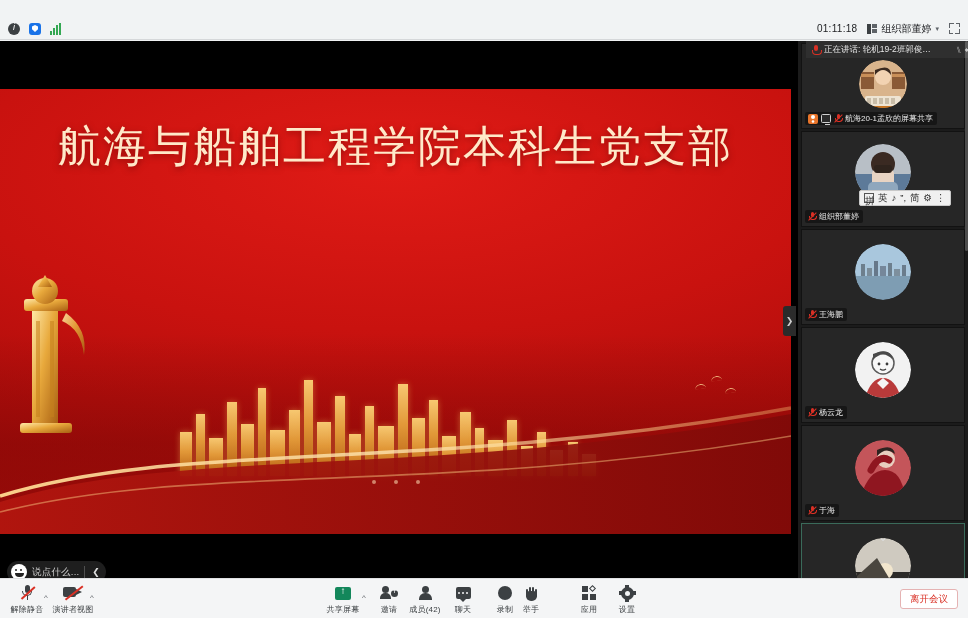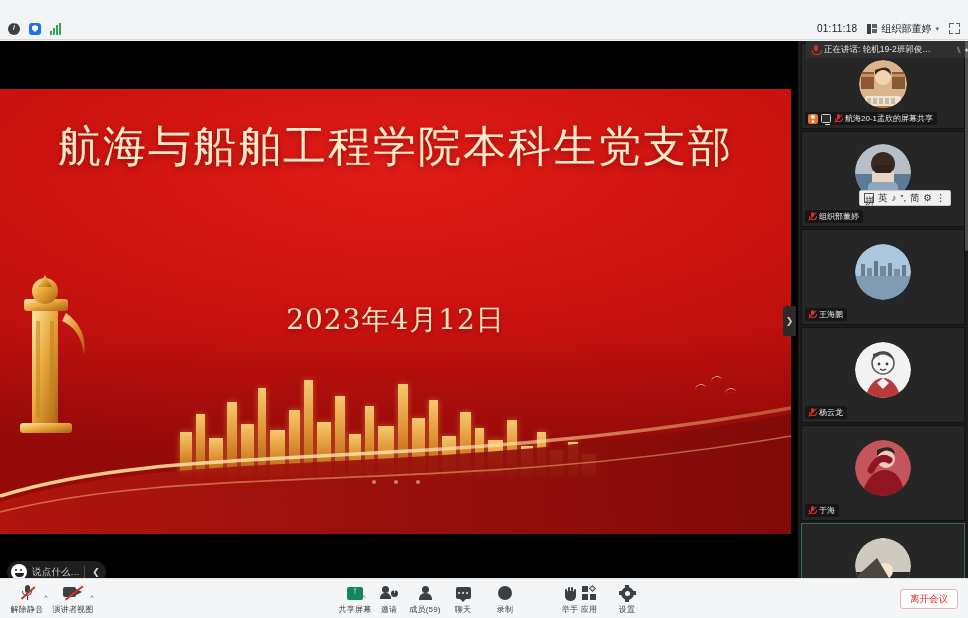--- a/index.html
+++ b/index.html
@@ -425,21 +425,20 @@
 
       <div class="birds">
         <i style="left:0;  top:0;"></i>
         <i style="left:16px; top:-8px;"></i>
         <i style="left:30px; top:4px;"></i>
       </div>
 
       <div class="slide-title">
         <div>航海与船舶工程学院本科生党支部</div>
       </div>
-      <div class="slide-date">2023年4月12日</div>
 
       <div class="dotrow">
         <i></i><i></i><i></i>
       </div>
 
     </div>
 
     <div class="say-bar">
       <span class="emoji-btn"></span>
       <span class="say-text">说点什么...</span>
@@ -630,21 +629,21 @@
         <span class="ic-cam">
             <span class="box"></span>
             <span class="tri"></span>
             <span class="slash"></span>
           </span>
       </span>
       <span class="lbl">演讲者视图</span>
     </div>
     <span class="chev" style="left:90px;">^</span>
 
-    <div class="ctrl" style="left:328px;">
+    <div class="ctrl" style="left:316px;">
       <span class="ico">
           <span class="ic-share"></span>
         </span>
       <span class="lbl">共享屏幕</span>
     </div>
     <span class="chev" style="left:362px;">^</span>
 
     <div class="ctrl" style="left:362px;">
       <span class="ico">
         <span class="ic-invite">
@@ -656,38 +655,38 @@
       <span class="lbl">邀请</span>
     </div>
 
     <div class="ctrl" style="left:398px;">
       <span class="ico">
         <span class="ic-people">
             <span class="h"></span>
             <span class="b"></span>
           </span>
       </span>
-      <span class="lbl">成员(59)</span>
+      <span class="lbl">成员(42)</span>
     </div>
 
     <div class="ctrl" style="left:436px;">
       <span class="ico">
           <span class="ic-chat"></span>
         </span>
       <span class="lbl">聊天</span>
     </div>
 
     <div class="ctrl" style="left:478px;">
       <span class="ico">
           <span class="ic-rec"></span>
         </span>
       <span class="lbl">录制</span>
     </div>
 
-    <div class="ctrl" style="left:543px;">
+    <div class="ctrl" style="left:504px;">
       <span class="ico">
         <span class="ic-hand">
             <span class="palm"></span>
             <i></i>
             <i></i>
             <i></i>
             <i></i>
           </span>
       </span>
       <span class="lbl">举手</span>

